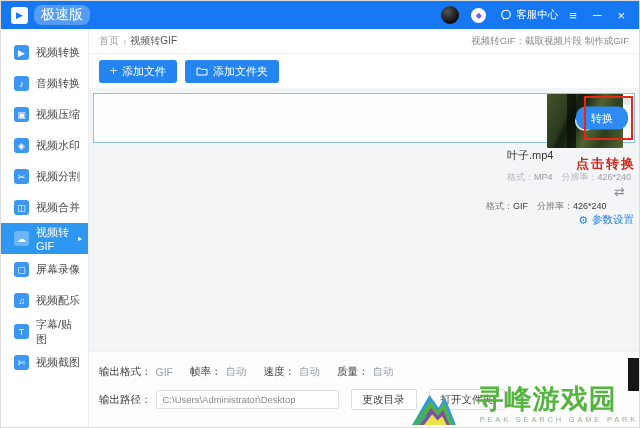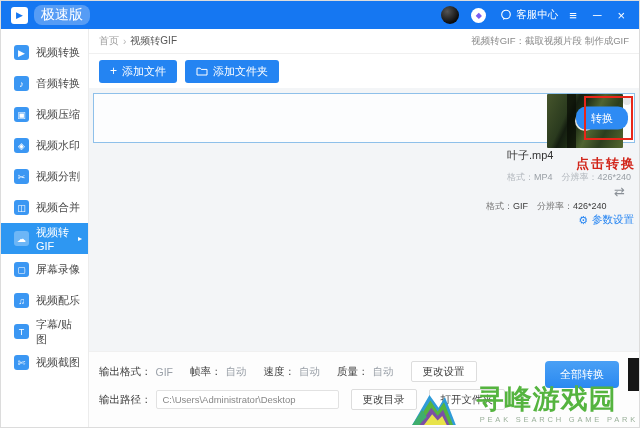--- a/index.html
+++ b/index.html
@@ -209,29 +209,27 @@
       <div class="settings">
         <div class="set-row">
           <span class="set-lab">输出格式：</span>
           <span class="set-val">GIF</span>
           <span class="set-lab">帧率：</span>
           <span class="set-val">自动</span>
           <span class="set-lab">速度：</span>
           <span class="set-val">自动</span>
           <span class="set-lab">质量：</span>
           <span class="set-val">自动</span>
-          <button class="btn-plain">更改设置</button>
         </div>
         <div class="set-row">
           <span class="set-lab">输出路径：</span>
           <input class="path-input" readonly="" value="C:\Users\Administrator\Desktop" style="">
           <button class="btn-plain ml12">更改目录</button>
           <button class="btn-plain ml12">打开文件夹</button>
         </div>
-        <button class="convert-all">全部转换</button>
       </div>
     </div>
   </div>
 
   <div class="watermark">
     <svg width="46" height="40" viewBox="0 0 50 44">
       <polygon points="1,43 20,10 30,24 37,12 49,43" fill="#2f9bd8"></polygon>
       <polygon points="4,43 21,16 29,28 36,18 46,43" fill="#55b43f"></polygon>
       <polygon points="9,43 22,24 29,33 35,26 42,43" fill="#7b4fa6"></polygon>
       <polygon points="14,43 23,31 29,38 34,33 39,43" fill="#e8e34a"></polygon>

